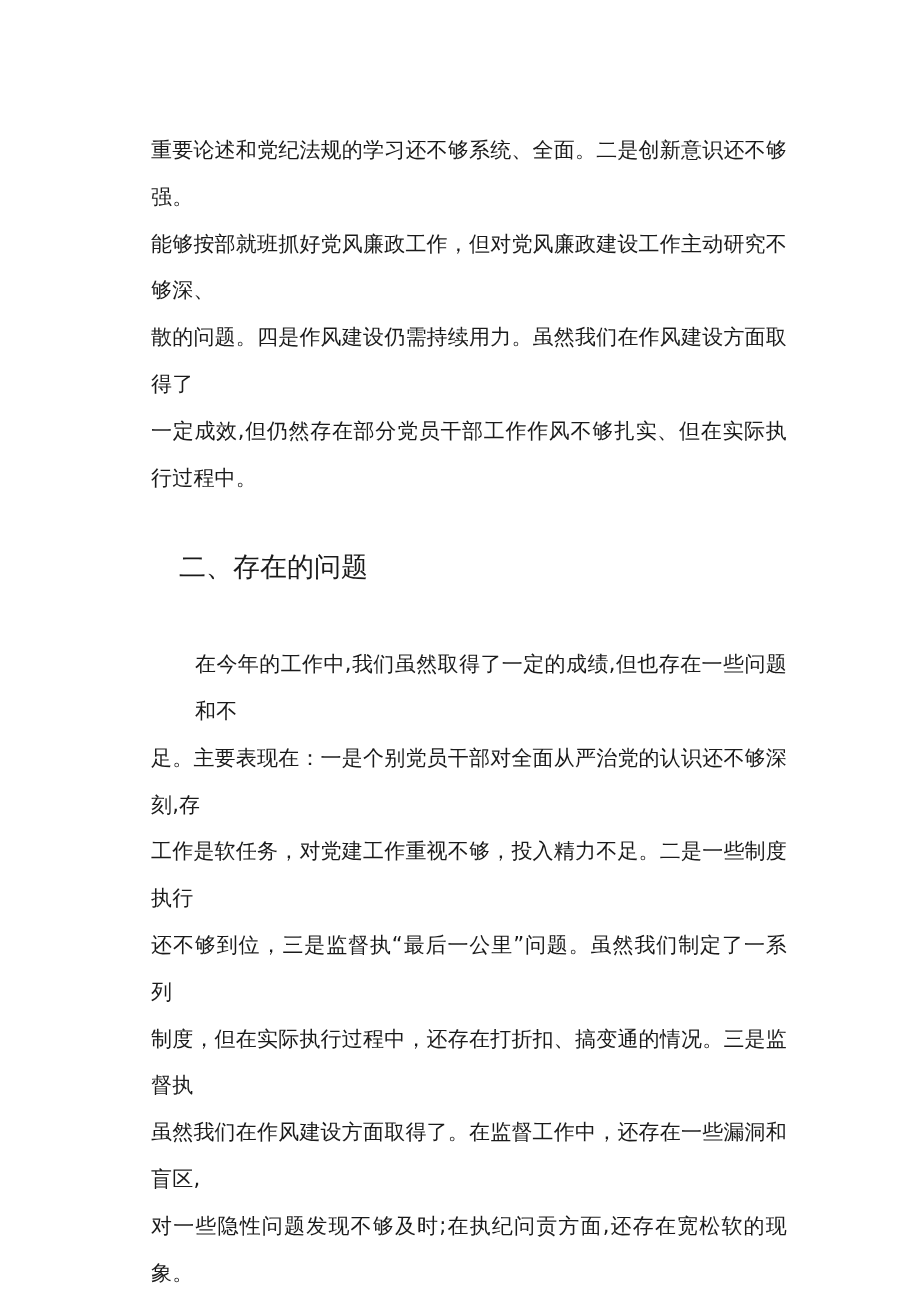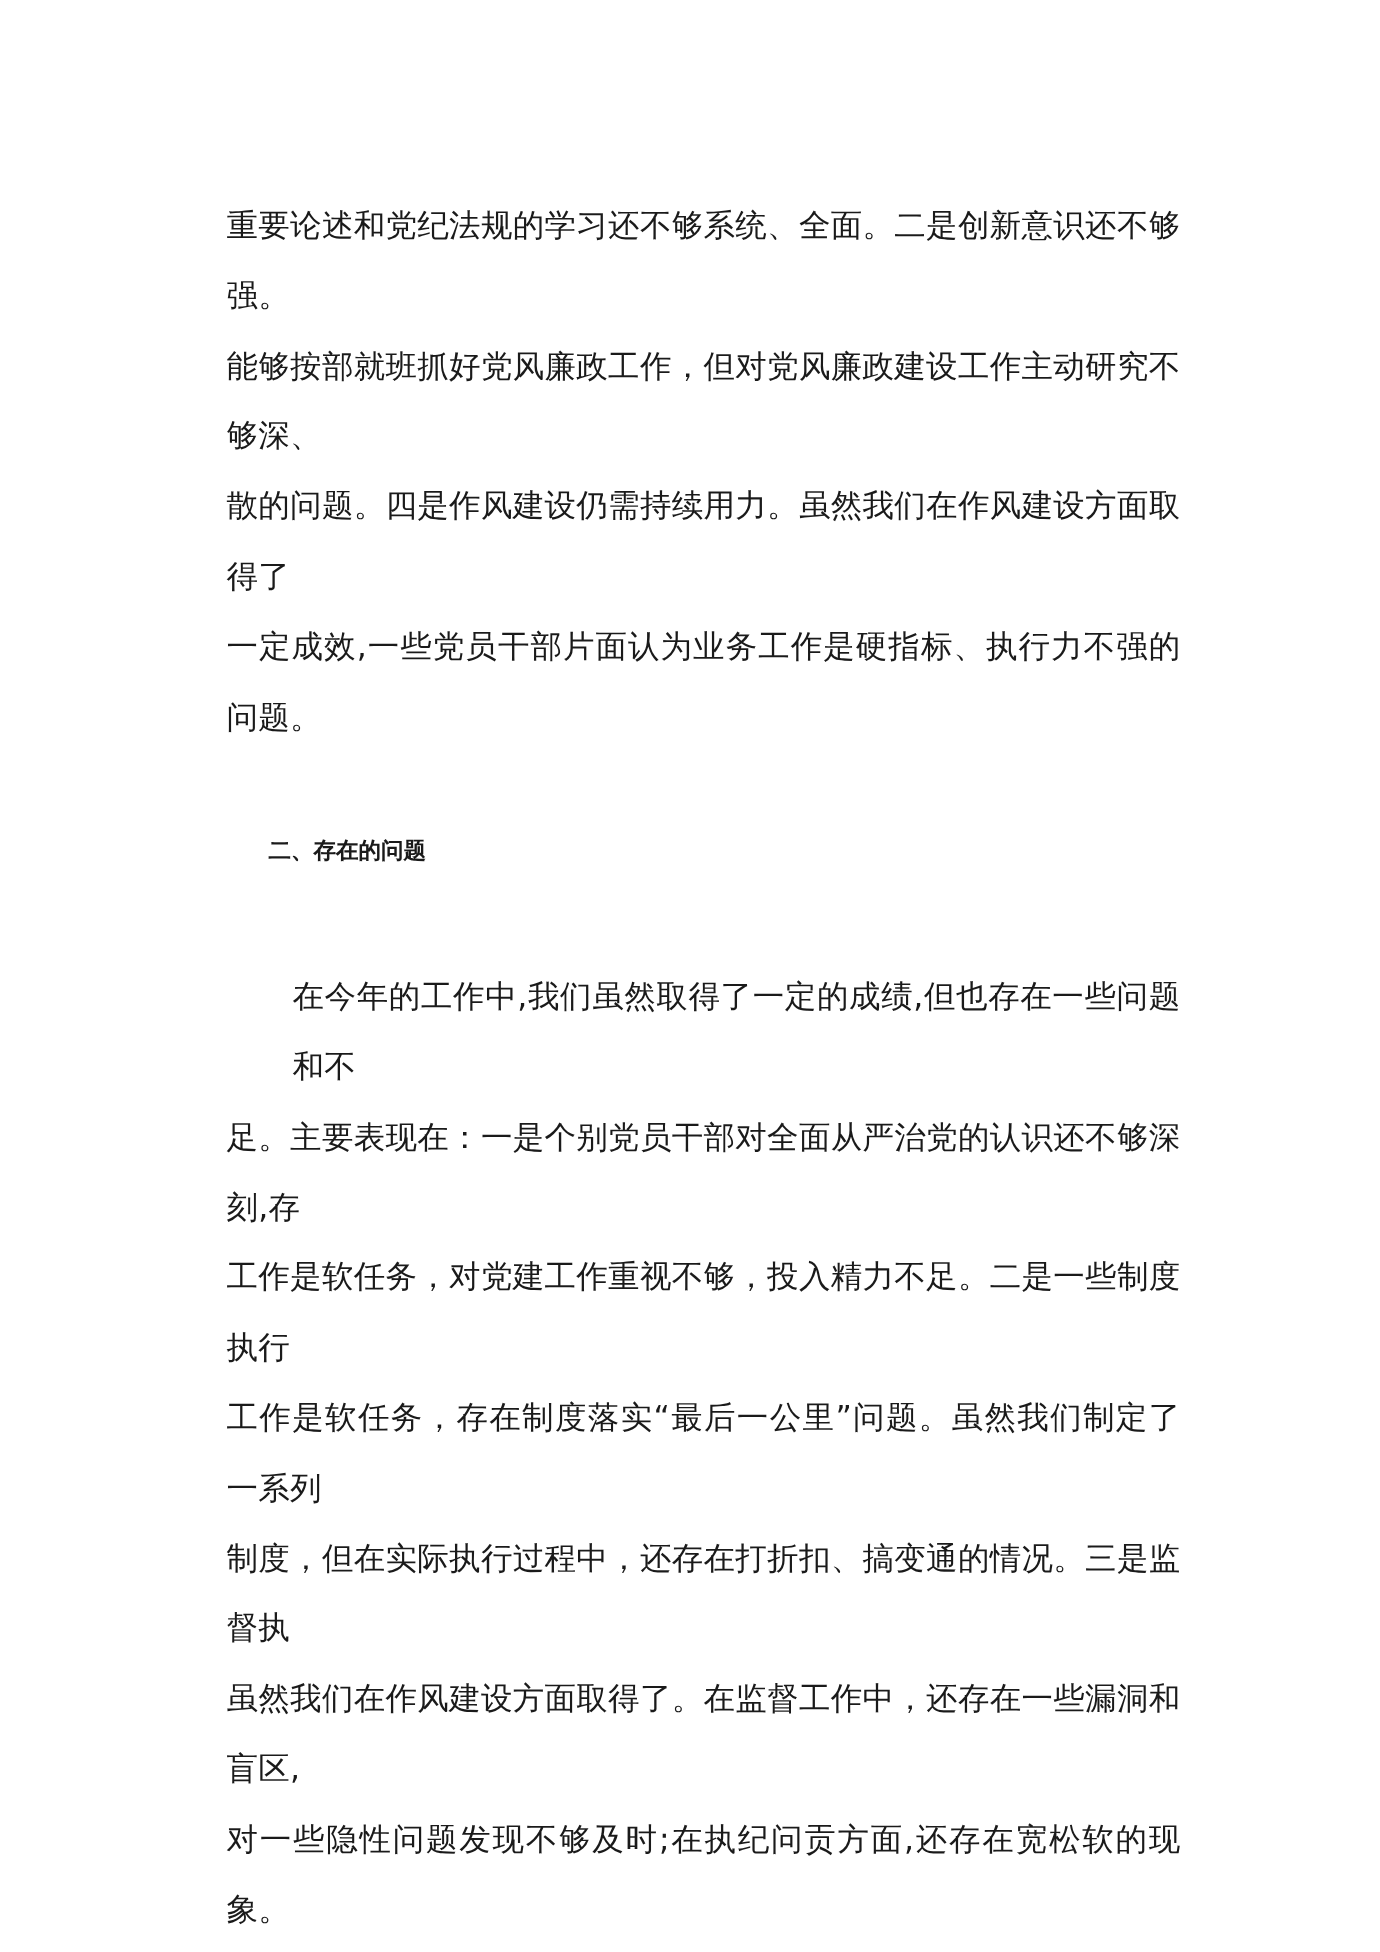--- a/index.html
+++ b/index.html
@@ -25,47 +25,47 @@
       margin: 16px;
       font-size: 21px;
       line-height: 46.8px;
       text-align: justify;
       text-align-last: left;
       letter-spacing: 0.2px;
       word-break: break-all;
     }
     .heading {
       margin: 0;
-      font-size: 15px;
+      font-size: 27px;
       line-height: 46.8px;
       padding-left: 44px;
-      font-weight: bold;
+      font-weight: normal;
     }
     .gap-before-heading { height: 27px; }
     .gap-after-heading { height: 34px; }
   </style>
 </head>
 <body>
 
 <div class="page">
 
   <div class="para">
     <div>重要论述和党纪法规的学习还不够系统、全面。二是创新意识还不够强。</div>
     <div>能够按部就班抓好党风廉政工作，但对党风廉政建设工作主动研究不够深、</div>
     <div>散的问题。四是作风建设仍需持续用力。虽然我们在作风建设方面取得了</div>
-    <div>一定成效,一些党员干部片面认为业务工作是硬指标、执行力不强的问题。</div>
+    <div>一定成效,但仍然存在部分党员干部工作作风不够扎实、但在实际执行过程中。</div>
   </div>
 
   <div class="gap-before-heading"></div>
   <h2 class="heading">二、存在的问题</h2>
   <div class="gap-after-heading"></div>
 
   <div class="para">
     <div class="indent-line" style="padding-left:44px">在今年的工作中,我们虽然取得了一定的成绩,但也存在一些问题和不</div>
     <div>足。主要表现在：一是个别党员干部对全面从严治党的认识还不够深刻,存</div>
     <div>工作是软任务，对党建工作重视不够，投入精力不足。二是一些制度执行</div>
-    <div>工作是软任务，存在制度落实“最后一公里”问题。虽然我们制定了一系列</div>
+    <div>还不够到位，三是监督执“最后一公里”问题。虽然我们制定了一系列</div>
     <div>制度，但在实际执行过程中，还存在打折扣、搞变通的情况。三是监督执</div>
     <div>虽然我们在作风建设方面取得了。在监督工作中，还存在一些漏洞和盲区,</div>
     <div>对一些隐性问题发现不够及时;在执纪问贡方面,还存在宽松软的现象。</div>
   </div>
 
 </div>
 
 </body></html>

